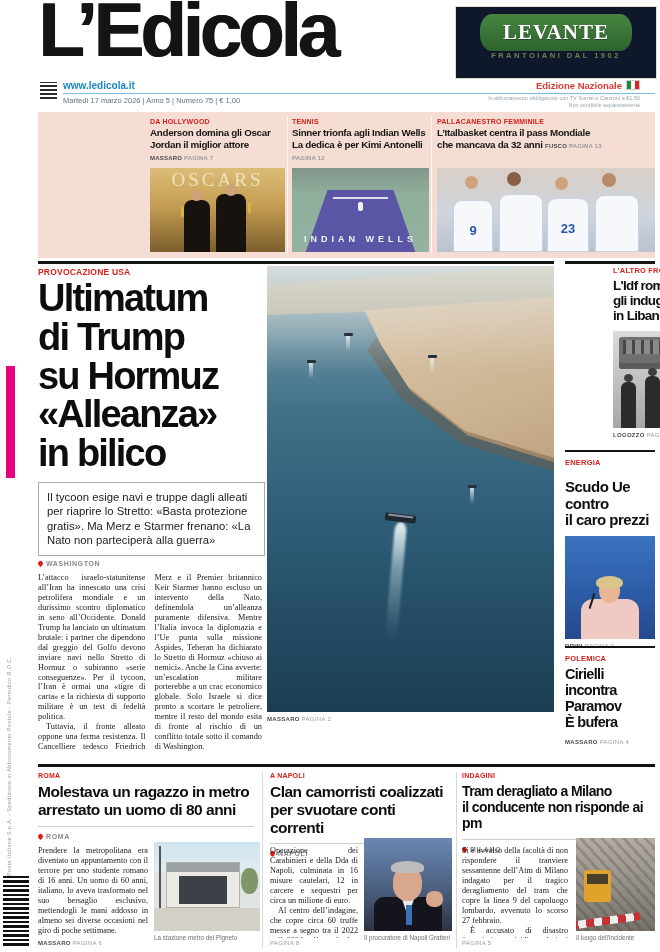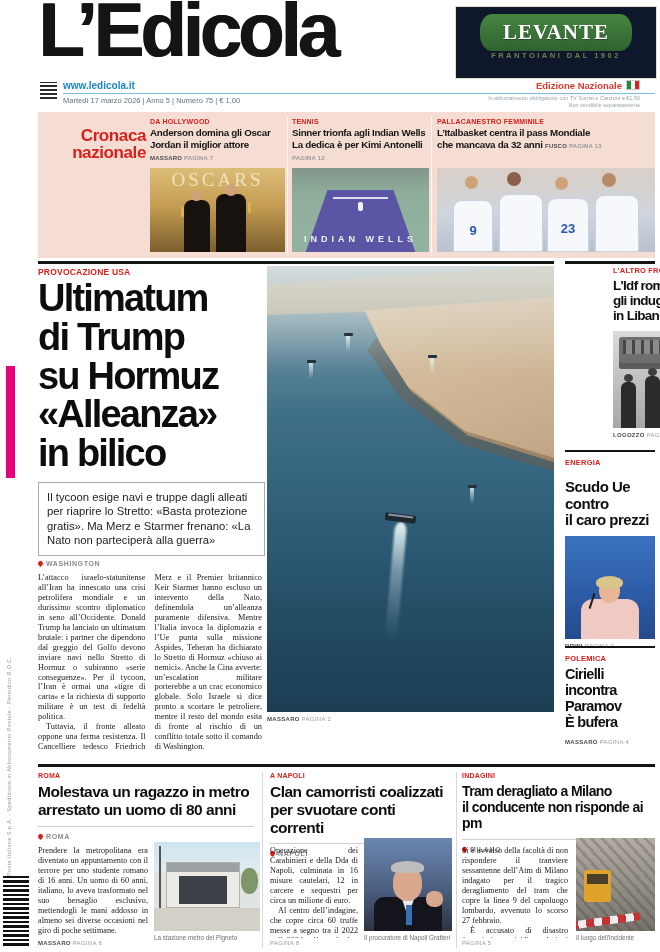--- a/index.html
+++ b/index.html
@@ -180,22 +180,20 @@
   <div id="legal" class="abs">
     <div>In abbonamento obbligatorio con TV Sorrisi e Canzoni a €1,50</div>
     <div>Non vendibile separatamente</div>
   </div>
 
   <div id="mag-bar" class="abs"></div>
   <div id="imprint" class="abs">Poste Italiane S.p.A. - Spedizione in Abbonamento Postale - Periodico R.O.C.</div>
   <div id="barcode" class="abs"></div>
 
   <div id="strip" class="abs">
-    <div id="strip-label" class="ml">Cronaca
-nazionale</div>
 
     <div class="vsep" style="left:249px;"></div>
     <div class="vsep" style="left:393px;"></div>
 
     <div class="card" style="left:112px;width:135px;">
       <div class="kicker">DA HOLLYWOOD</div>
       <div class="strip-title"><span class="ml">Anderson domina gli Oscar
 Jordan il miglior attore</span> <span class="credit"><b>MASSARO</b> <span>PAGINA 7</span></span></div>
       <div class="strip-photo" id="ph-oscars">
         <div id="oscars-word">OSCARS</div>

